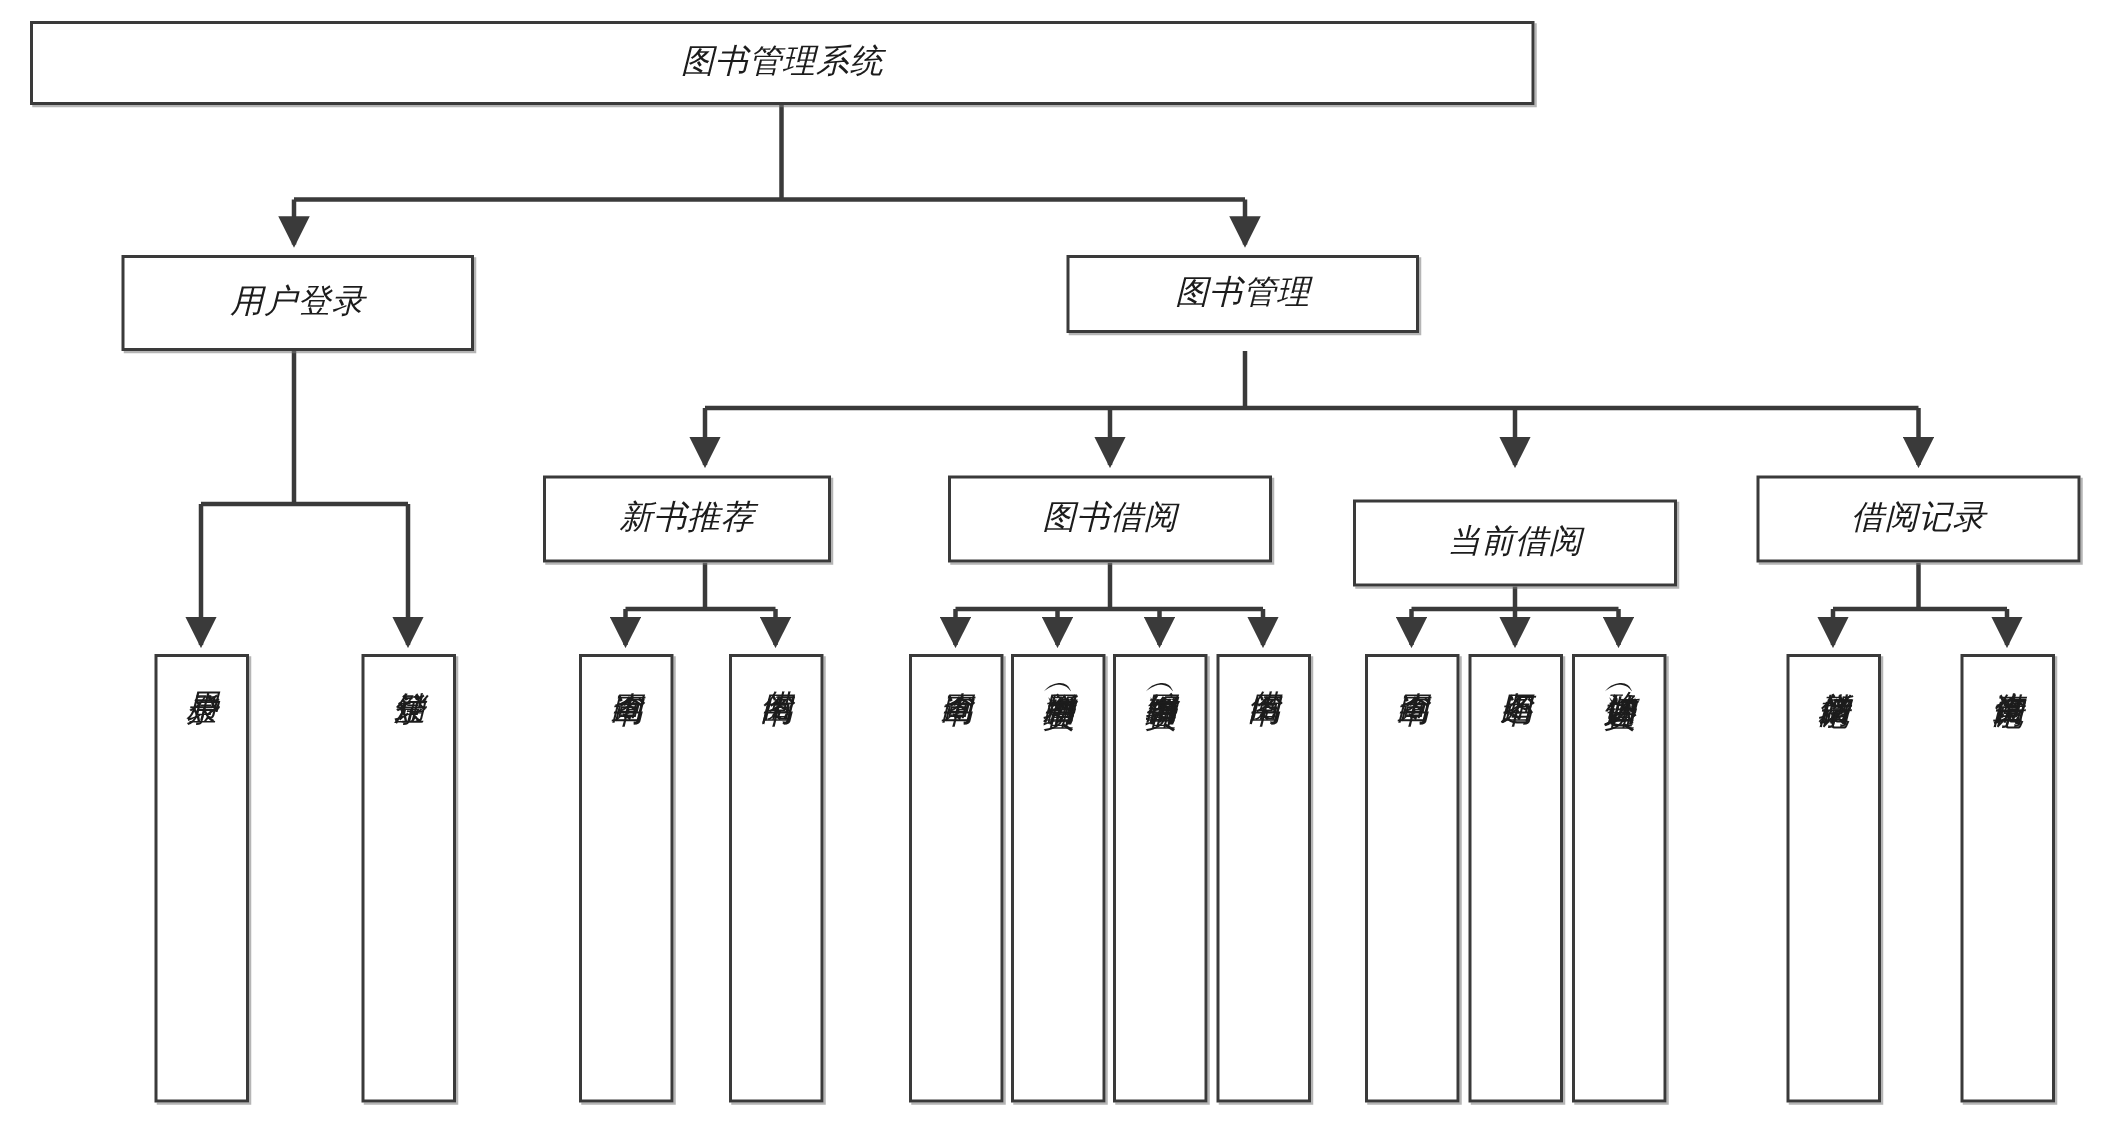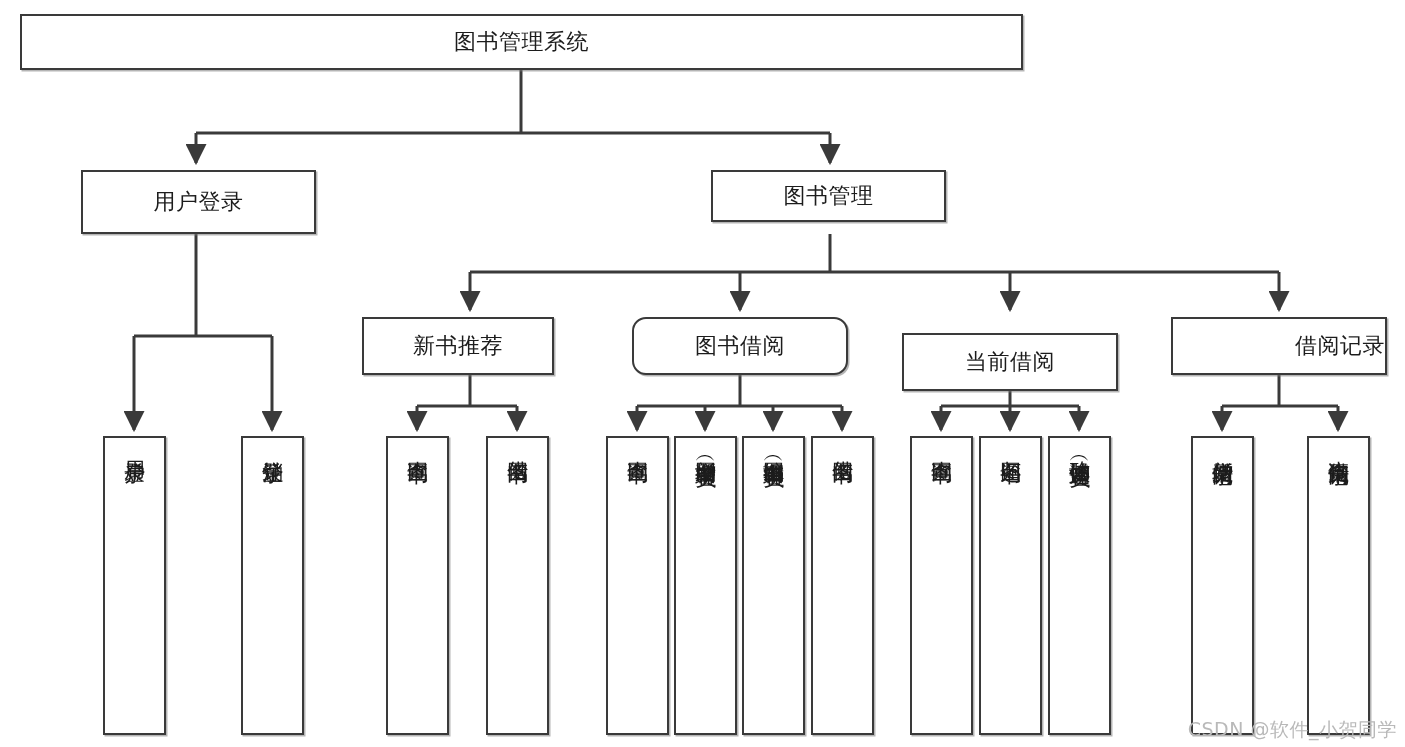--- a/index.html
+++ b/index.html
@@ -9,20 +9,21 @@
   }
   body {
     font-family: "DejaVu Sans", "Liberation Sans", sans-serif;
   }
   #canvas {
     position: relative;
     width: 1405px;
     height: 747px;
     background: #ffffff;
     overflow: hidden;
+    font-style: italic;
   }
   svg.wires {
     position: absolute;
     left: 0;
     top: 0;
     width: 1405px;
     height: 747px;
     pointer-events: none;
   }
   .node {
@@ -132,29 +133,29 @@
   </div>
 
   <div class="node horiz" style="left:711px; top:170px; width:235px; height:52px;">
     <span class="lbl">图书管理</span>
   </div>
 
   <div class="node horiz" style="left:362px; top:317px; width:192px; height:58px;">
     <span class="lbl">新书推荐</span>
   </div>
 
-  <div class="node horiz" style="left:632px; top:317px; width:216px; height:58px;border-radius:14px;">
+  <div class="node horiz" style="left:632px; top:317px; width:216px; height:58px;">
     <span class="lbl">图书借阅</span>
   </div>
 
   <div class="node horiz" style="left:902px; top:333px; width:216px; height:58px;">
     <span class="lbl">当前借阅</span>
   </div>
 
-  <div class="node horiz" style="left:1171px; top:317px; width:216px; height:58px;justify-content:flex-end;">
+  <div class="node horiz" style="left:1171px; top:317px; width:216px; height:58px;">
     <span class="lbl">借阅记录</span>
   </div>
 
   <div class="node vert" style="left:103px; top:436px; width:63px; height:299px;">
     <span class="lbl">用户登录</span>
   </div>
 
   <div class="node vert" style="left:241px; top:436px; width:63px; height:299px;">
     <span class="lbl">注销登录</span>
   </div>
@@ -196,15 +197,14 @@
   </div>
 
   <div class="node vert" style="left:1191px; top:436px; width:63px; height:299px;">
     <span class="lbl">新增借阅记录</span>
   </div>
 
   <div class="node vert" style="left:1307px; top:436px; width:63px; height:299px;">
     <span class="lbl">查询借阅记录</span>
   </div>
 
-  <div class="watermark">CSDN @软件_小贺同学</div>
 
 </div>
 
 </body></html>

